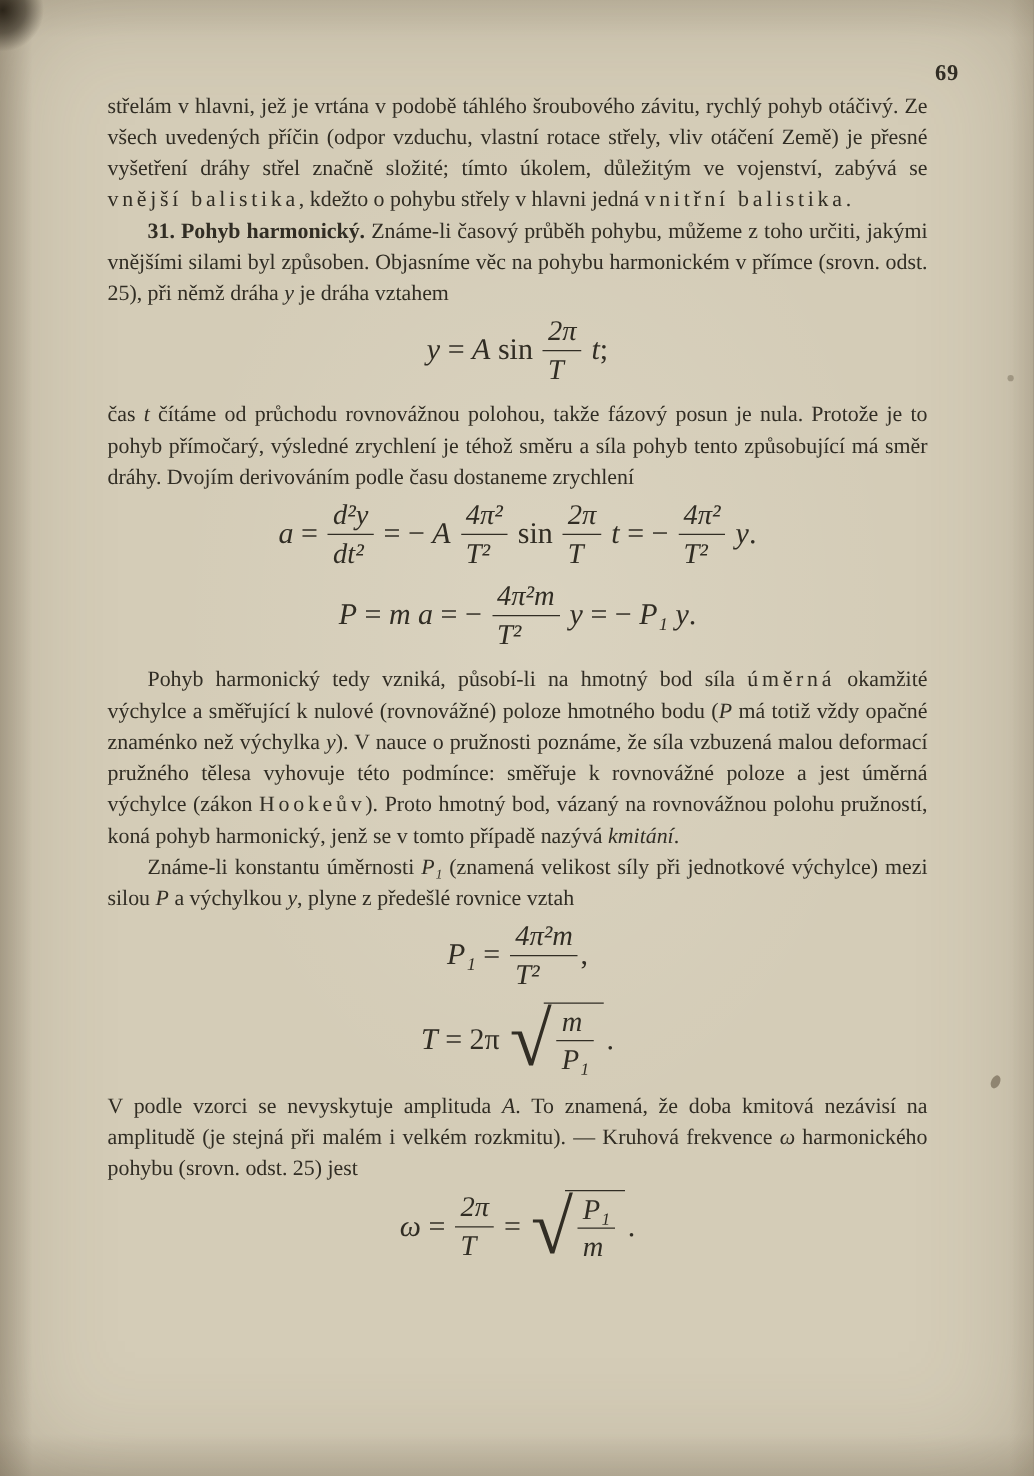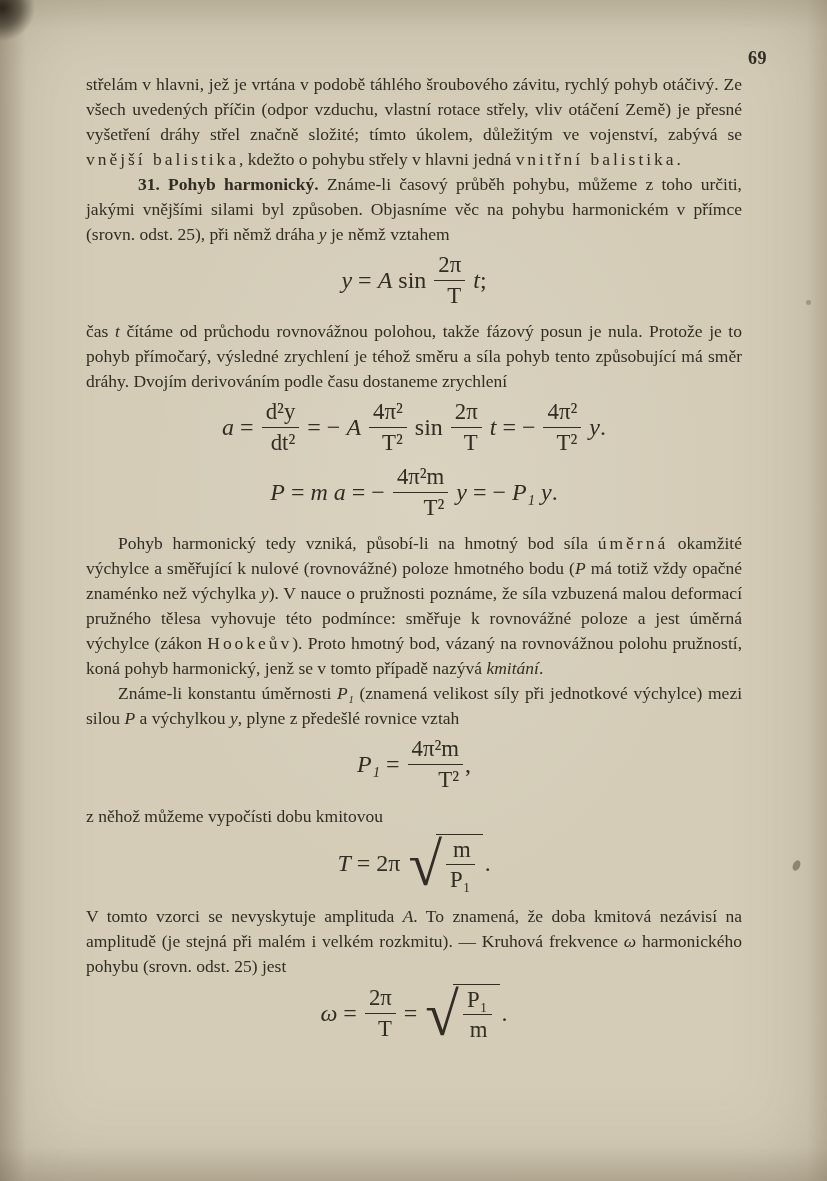--- a/index.html
+++ b/index.html
@@ -41,36 +41,37 @@
     width: 656px;
   }
   .para {
     margin: 0;
     text-align: justify;
     line-height: 1.43;
   }
   .para.indent { text-indent: 32px; }
   .part-normal { font-style: normal; }
   .part-italic { font-style: italic; }
-  .part-bold   { font-weight: bold; margin-left: 20px; }
+  .part-bold   { font-weight: bold; }
   .part-spaced { letter-spacing: 0.17em; }
 
   .formula {
     text-align: center;
     margin: 7px 0 9px;
     font-size: 24px;
     line-height: 1.2;
     white-space: nowrap;
   }
   .formula .mvar   { font-style: italic; }
   .formula .mplain { font-style: normal; }
   .frac {
     display: inline-block;
     vertical-align: middle;
-    text-align: right;
+    text-align: left;
+    font-style: italic;
     margin: 0 2px;
     transform: translateY(-2px);
   }
   .frac .num {
     display: block;
     padding: 0 4px 2px;
     border-bottom: 1.4px solid #312d24;
     font-size: 0.95em;
     line-height: 1.12;
   }
@@ -117,34 +118,33 @@
     background: rgba(70,58,40,0.30);
   }
 </style>
 </head>
 <body>
 
 <div class="page">
   <span class="page-number">69</span>
   <div class="content">
       <p class="para"><span class="part-normal">střelám v hlavni, jež je vrtána v podobě táhlého šroubového závitu, rychlý pohyb otáčivý. Ze všech uvedených příčin (odpor vzduchu, vlastní rotace střely, vliv otáčení Země) je přesné vyšetření dráhy střel značně složité; tímto úkolem, důležitým ve vojenství, zabývá se </span><span class="part-spaced">vnější balistika</span><span class="part-normal">, kdežto o pohybu střely v hlavni jedná </span><span class="part-spaced">vnitřní balistika</span><span class="part-normal">.</span></p>
-      <p class="para indent"><span class="part-bold">31. Pohyb harmonický.</span><span class="part-normal"> Známe-li časový průběh pohybu, můžeme z toho určiti, jakými vnějšími silami byl způsoben. Objasníme věc na pohybu harmonickém v přímce (srovn. odst. 25), při němž dráha </span><span class="part-italic">y</span><span class="part-normal"> je němž vztahem</span></p>
+      <p class="para indent"><span class="part-bold">31. Pohyb harmonický.</span><span class="part-normal"> Známe-li časový průběh pohybu, můžeme z toho určiti, jakými vnějšími silami byl způsoben. Objasníme věc na pohybu harmonickém v přímce (srovn. odst. 25), při němž dráha </span><span class="part-italic">y</span><span class="part-normal"> je dráha vztahem</span></p>
       <div class="formula"><span class="mvar">y</span><span class="mplain"> = </span><span class="mvar">A</span><span class="mplain"> sin </span><span class="frac"><span class="num">2π</span><span class="den">T</span></span><span class="mvar"> t</span><span class="mplain">;</span></div>
       <p class="para"><span class="part-normal">čas </span><span class="part-italic">t</span><span class="part-normal"> čítáme od průchodu rovnovážnou polohou, takže fázový posun je nula. Protože je to pohyb přímočarý, výsledné zrychlení je téhož směru a síla pohyb tento způsobující má směr dráhy. Dvojím derivováním podle času dostaneme zrychlení</span></p>
       <div class="formula"><span class="mvar">a</span><span class="mplain"> = </span><span class="frac"><span class="num">d²y</span><span class="den">dt²</span></span><span class="mplain"> = − </span><span class="mvar">A</span><span class="mplain"> </span><span class="frac"><span class="num">4π²</span><span class="den">T²</span></span><span class="mplain"> sin </span><span class="frac"><span class="num">2π</span><span class="den">T</span></span><span class="mvar"> t</span><span class="mplain"> = − </span><span class="frac"><span class="num">4π²</span><span class="den">T²</span></span><span class="mvar"> y</span><span class="mplain">.</span></div>
       <div class="formula"><span class="mvar">P</span><span class="mplain"> = </span><span class="mvar">m a</span><span class="mplain"> = − </span><span class="frac"><span class="num">4π²m</span><span class="den">T²</span></span><span class="mvar"> y</span><span class="mplain"> = − </span><span class="mvar">P₁ y</span><span class="mplain">.</span></div>
       <p class="para indent"><span class="part-normal">Pohyb harmonický tedy vzniká, působí-li na hmotný bod síla </span><span class="part-spaced">úměrná</span><span class="part-normal"> okamžité výchylce a směřující k nulové (rovnovážné) poloze hmotného bodu (</span><span class="part-italic">P</span><span class="part-normal"> má totiž vždy opačné znaménko než výchylka </span><span class="part-italic">y</span><span class="part-normal">). V nauce o pružnosti poznáme, že síla vzbuzená malou deformací pružného tělesa vyhovuje této podmínce: směřuje k rovnovážné poloze a jest úměrná výchylce (zákon </span><span class="part-spaced">Hookeův</span><span class="part-normal">). Proto hmotný bod, vázaný na rovnovážnou polohu pružností, koná pohyb harmonický, jenž se v tomto případě nazývá </span><span class="part-italic">kmitání</span><span class="part-normal">.</span></p>
       <p class="para indent"><span class="part-normal">Známe-li konstantu úměrnosti </span><span class="part-italic">P₁</span><span class="part-normal"> (znamená velikost síly při jednotkové výchylce) mezi silou </span><span class="part-italic">P</span><span class="part-normal"> a výchylkou </span><span class="part-italic">y</span><span class="part-normal">, plyne z předešlé rovnice vztah</span></p>
       <div class="formula"><span class="mvar">P₁</span><span class="mplain"> = </span><span class="frac"><span class="num">4π²m</span><span class="den">T²</span></span><span class="mplain">,</span></div>
-      <p class="para"><span class="part-normal">z něhož můžeme vypočísti dobu kmitovou</span></p>
       <div class="formula"><span class="mvar">T</span><span class="mplain"> = 2π </span><span class="sqrt">
           <span class="radical">√</span>
           <span class="radicand"><span class="frac"><span class="num">m</span><span class="den">P₁</span></span></span>
         </span><span class="mplain">.</span></div>
-      <p class="para"><span class="part-normal">V tomto vzorci se nevyskytuje amplituda </span><span class="part-italic">A</span><span class="part-normal">. To znamená, že doba kmitová nezávisí na amplitudě (je stejná při malém i velkém rozkmitu). — Kruhová frekvence </span><span class="part-italic">ω</span><span class="part-normal"> harmonického pohybu (srovn. odst. 25) jest</span></p>
+      <p class="para"><span class="part-normal">V podle vzorci se nevyskytuje amplituda </span><span class="part-italic">A</span><span class="part-normal">. To znamená, že doba kmitová nezávisí na amplitudě (je stejná při malém i velkém rozkmitu). — Kruhová frekvence </span><span class="part-italic">ω</span><span class="part-normal"> harmonického pohybu (srovn. odst. 25) jest</span></p>
       <div class="formula"><span class="mvar">ω</span><span class="mplain"> = </span><span class="frac"><span class="num">2π</span><span class="den">T</span></span><span class="mplain"> = </span><span class="sqrt">
           <span class="radical">√</span>
           <span class="radicand"><span class="frac"><span class="num">P₁</span><span class="den">m</span></span></span>
         </span><span class="mplain">.</span></div>
     </div>
   <div class="speck speck-a"></div>
   <div class="speck speck-b"></div>
 </div>
 
 </body></html>

